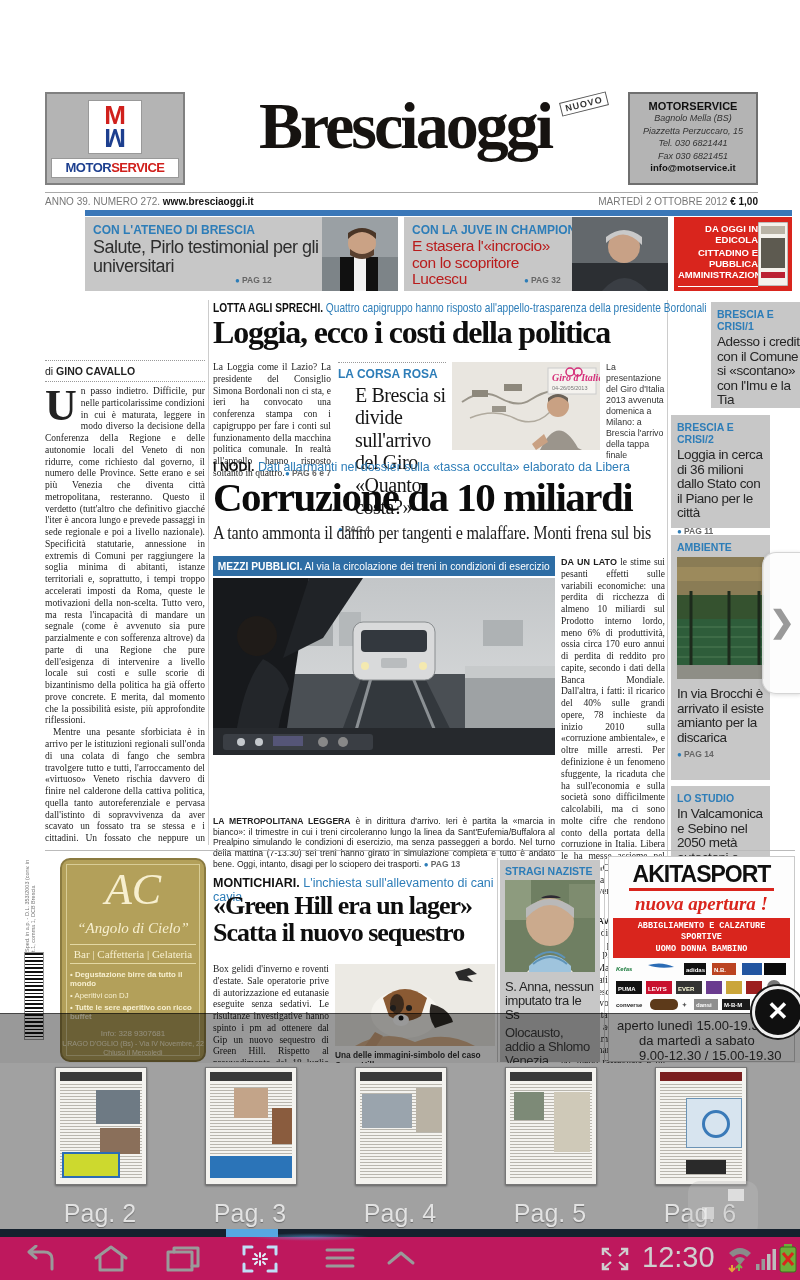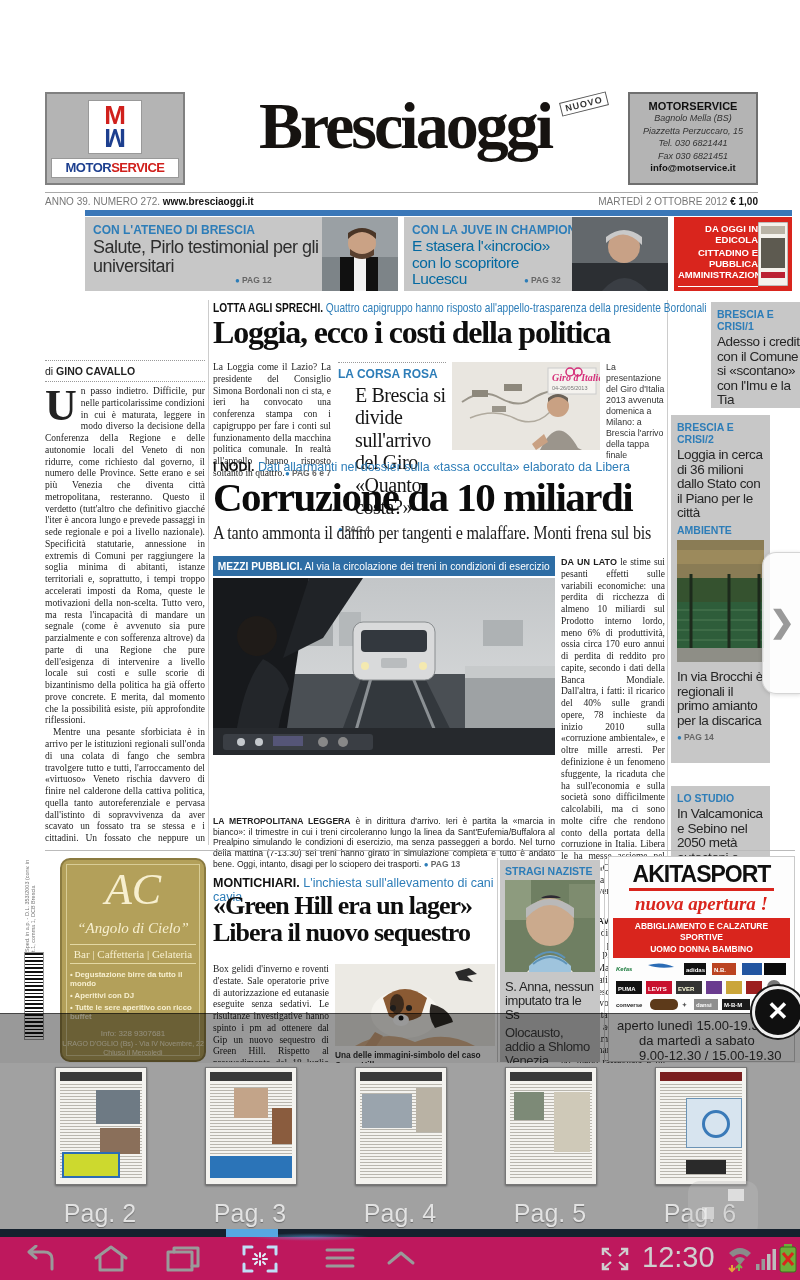--- a/index.html
+++ b/index.html
@@ -78,21 +78,21 @@
         <rect x="32" y="40" width="12" height="34" fill="#f2f2f2"></rect>
         <rect x="44" y="40" width="12" height="34" fill="#111"></rect>
       <circle cx="40" cy="26" r="14" fill="#caa285"></circle>
         <path d="M26 22 q14 -14 28 0 l0 -6 q-14 -10 -28 0 z" fill="#4a3526"></path>
       <path d="M28 32 q12 10 24 0 l0 6 q-12 8 -24 0 z" fill="#5a4130"></path>
     </svg>
   </div>
 
   <div class="abs graybox" style="left:404px;top:217px;width:264px;height:74px;">
     <div class="abs" style="left:8px;top:6px;font-size:12px;font-weight:bold;color:#2d7db8;">CON LA JUVE IN CHAMPIONS</div>
-    <div class="abs" style="left:8px;top:21px;width:158px;font-size:15.5px;color:#0369a1;letter-spacing:-0.4px;line-height:1.08;">E stasera l'«incrocio» con lo scopritore Lucescu</div>
+    <div class="abs" style="left:8px;top:21px;width:158px;font-size:15.5px;color:#b91c1c;letter-spacing:-0.4px;line-height:1.08;">E stasera l'«incrocio» con lo scopritore Lucescu</div>
     <span class="abs pag" style="left:120px;top:58px;">PAG 32</span>
     <svg class="abs" style="right:0;top:0;" width="96" height="74">
       <rect width="96" height="74" fill="#63686c"></rect>
         <rect y="46" width="96" height="28" fill="#2c2f33"></rect>
       <circle cx="52" cy="30" r="16" fill="#c8a186"></circle>
         <path d="M34 26 q18 -18 36 2 l0 -8 q-18 -14 -36 0 z" fill="#c9c9c9"></path>
       <path d="M30 74 q22 -26 46 0 z" fill="#3a3e44"></path>
     </svg>
   </div>
 
@@ -228,40 +228,40 @@
   <div class="abs graybox" style="left:711px;top:302px;width:99px;height:106px;padding:6px;box-sizing:border-box;">
     <div style="font-size:10.5px;font-weight:bold;color:#2d7db8;">BRESCIA E CRISI/1</div>
     <div style="font-size:13.5px;letter-spacing:-0.4px;line-height:1.08;color:#262626;margin-top:3px;">Adesso i crediti con il Comune si «scontano» con l'Imu e la Tia</div>
     <div class="pag" style="margin-top:5px;">PAG 8</div>
   </div>
   <div class="abs graybox" style="left:671px;top:415px;width:99px;height:113px;padding:6px;box-sizing:border-box;">
     <div style="font-size:10.5px;font-weight:bold;color:#2d7db8;">BRESCIA E CRISI/2</div>
     <div style="font-size:13.5px;letter-spacing:-0.4px;line-height:1.08;color:#262626;margin-top:3px;">Loggia in cerca di 36 milioni dallo Stato con il Piano per le città</div>
     <div class="pag" style="margin-top:5px;">PAG 11</div>
   </div>
-  <div class="abs graybox" style="left:671px;top:518px;width:99px;height:245px;padding:6px;box-sizing:border-box;">
+  <div class="abs graybox" style="left:671px;top:535px;width:99px;height:245px;padding:6px;box-sizing:border-box;">
     <div style="font-size:10.5px;font-weight:bold;color:#2d7db8;">AMBIENTE</div>
     <svg width="87" height="122" style="margin-top:4px;">
       <rect width="87" height="122" fill="#7d7f72"></rect>
       <rect y="0" width="87" height="38" fill="#8a7c55"></rect>
         <rect y="10" width="87" height="14" fill="#9c8a5c"></rect>
       <rect y="38" width="87" height="30" fill="#35522f"></rect>
       <rect y="62" width="87" height="46" fill="#2e5d3a"></rect>
       <g stroke="#4f7d55" stroke-width="1">
           <line x1="0" y1="70" x2="87" y2="70"></line>
           <line x1="0" y1="80" x2="87" y2="80"></line>
           <line x1="0" y1="90" x2="87" y2="90"></line>
           <line x1="0" y1="100" x2="87" y2="100"></line>
         </g>
       <line x1="14" y1="34" x2="14" y2="112" stroke="#1d2a1c" stroke-width="3"></line>
       <line x1="52" y1="34" x2="52" y2="112" stroke="#1d2a1c" stroke-width="3"></line>
       <line x1="82" y1="34" x2="82" y2="112" stroke="#1d2a1c" stroke-width="3"></line>
       <rect y="108" width="87" height="14" fill="#8e8e86"></rect>
     </svg>
-    <div style="font-size:13.5px;letter-spacing:-0.4px;line-height:1.08;color:#262626;margin-top:4px;">In via Brocchi è regionali il primo amianto per la discarica</div>
+    <div style="font-size:13.5px;letter-spacing:-0.4px;line-height:1.08;color:#262626;margin-top:4px;">In via Brocchi è arrivato il esiste amianto per la discarica</div>
     <div class="pag" style="margin-top:4px;">PAG 14</div>
   </div>
   <div class="abs graybox" style="left:671px;top:786px;width:99px;height:90px;padding:6px;box-sizing:border-box;">
     <div style="font-size:10.5px;font-weight:bold;color:#2d7db8;">LO STUDIO</div>
     <div style="font-size:13.5px;letter-spacing:-0.4px;line-height:1.08;color:#262626;margin-top:3px;">In Valcamonica e Sebino nel 2050 metà autoctoni e metà immigrati</div>
     <div class="pag" style="margin-top:4px;">PAG 18</div>
   </div>
 
   <div class="abs" style="left:762px;top:552px;width:38px;height:140px;background:rgba(252,252,252,0.82);border:1px solid #d5d5d5;border-right:none;border-radius:14px 0 0 14px;box-shadow:0 1px 4px rgba(0,0,0,0.15);">
     <div style="font-size:30px;color:#9a9a9a;text-align:center;line-height:138px;font-weight:bold;">❯</div>
@@ -273,34 +273,34 @@
 
   <div class="abs" style="left:24px;top:856px;width:12px;height:150px;writing-mode:vertical-rl;transform:rotate(180deg);font-size:5.5px;color:#777;overflow:hidden;">Poste Italiane S.p.a. - Sped. in a.p. - D.L. 353/2003 (conv. in L. 27/02/2004 n.46) art.1, comma 1, DCB Brescia</div>
   <div class="abs" style="left:24px;top:952px;width:18px;height:86px;background:repeating-linear-gradient(180deg,#111 0 1.6px,#fff 1.6px 3.6px);border:1px solid #999;"></div>
 
   <div class="abs" style="left:60px;top:858px;width:146px;height:204px;background:#b3a05a;border:2px solid #8a7a40;border-radius:10px;box-sizing:border-box;text-align:center;color:#f7efcf;overflow:hidden;">
     <div style="outline:1px solid #d8cc96;outline-offset:-5px;position:absolute;inset:0;"></div>
     <div class="serif" style="font-size:44px;font-style:italic;margin-top:8px;line-height:44px;">AC</div>
     <div class="serif" style="font-size:15px;font-style:italic;margin-top:8px;">“Angolo di Cielo”</div>
     <div class="serif" style="font-size:11px;margin-top:7px;border-top:1px solid #e3d8a4;border-bottom:1px solid #e3d8a4;padding:3px 0;margin-left:8px;margin-right:8px;">Bar | Caffetteria | Gelateria</div>
     <div style="font-size:7.8px;font-weight:bold;text-align:left;margin:6px 8px 0;">• Degustazione birre da tutto il mondo</div>
-    <div style="font-size:7.8px;font-weight:bold;text-align:left;margin:3px 8px 0;">• Aperitivi con DJ</div>
+    <div style="font-size:7.8px;font-weight:normal;text-align:left;margin:3px 8px 0;">• Aperitivi con DJ</div>
     <div style="font-size:7.8px;font-weight:bold;text-align:left;margin:3px 8px 0;">• Tutte le sere aperitivo con ricco buffet</div>
     <div style="font-size:8px;margin-top:8px;">Info: 328 9307681</div>
     <div style="font-size:7px;margin-top:2px;">URAGO D'OGLIO (Bs) - Via IV Novembre, 22</div>
     <div style="font-size:7px;margin-top:2px;">Chiuso il Mercoledì</div>
   </div>
 
   <div class="abs" style="left:213px;top:876px;width:282px;font-size:12.5px;">
     <span class="kick-b">MONTICHIARI.</span>
     <span class="kick-blue">L'inchiesta sull'allevamento di cani cavia</span>
   </div>
   <div class="abs serif" style="left:213px;top:892px;width:282px;font-size:26px;font-weight:bold;letter-spacing:-1px;line-height:1.05;color:#0e0e0e;">
     <div>«Green Hill era un lager»</div>
-    <div>Libera il nuovo sequestro</div>
+    <div>Scatta il nuovo sequestro</div>
   </div>
   <div class="abs bodytxt just" style="left:213px;top:964px;width:116px;height:98px;overflow:hidden;">
     <span>Box gelidi d'inverno e roventi d'estate. Sale operatorie prive di autorizzazione ed eutanasie eseguite senza sedativi. Le risultanze investigative hanno spinto i pm ad ottenere dal Gip un nuovo sequestro di Green Hill. Rispetto al provvedimento del 18 luglio poi revocato dal Riesame, ora la misura cautelare è preventiva, tesa cioè a impedire la reiterazione dei reati.</span>
     
   </div>
   <svg class="abs" style="left:335px;top:964px;" width="160" height="82">
     <rect width="160" height="82" fill="#eceae4"></rect>
     <path d="M120 8 l14 -4 l8 6 l-10 2 l6 6 l-14 -2 z" fill="#2a2a2a"></path>
     <ellipse cx="70" cy="50" rx="34" ry="24" fill="#f6f4ef"></ellipse>
     <path d="M48 34 q22 -18 44 0 l-6 18 q-16 10 -32 0 z" fill="#8a5a33"></path>
@@ -332,21 +332,21 @@
         </g>
     </svg>
     <div style="font-size:13px;letter-spacing:-0.4px;line-height:1.08;color:#262626;margin-top:4px;">S. Anna, nessun imputato tra le Ss</div>
     <div style="font-size:13px;letter-spacing:-0.4px;line-height:1.08;color:#3b3b3b;margin-top:4px;">Olocausto, addio a Shlomo Venezia</div>
     <div class="pag" style="margin-top:4px;">PAG 4 e 39</div>
   </div>
 
   <div class="abs" style="left:608px;top:856px;width:187px;height:206px;background:#fdfdfd;border:1px solid #c9c9c9;box-sizing:border-box;text-align:center;overflow:hidden;">
     <div style="font-size:23px;font-weight:bold;letter-spacing:-1px;color:#101010;margin-top:4px;border-bottom:3px solid #d9251d;display:inline-block;padding:0 4px;">AKITASPORT</div>
     <div class="serif" style="font-size:19px;font-style:italic;font-weight:bold;color:#d9251d;margin-top:2px;">nuova apertura !</div>
-    <div style="background:#d9251d;color:#fff;font-weight:bold;font-size:8.5px;line-height:1.35;padding:3px 2px;margin:3px 4px;">
+    <div style="background:#d9251d;color:#fff;font-weight:bold;font-size:8.5px;line-height:1.35;padding:3px 2px;margin:3px 4px;font-family:Liberation Mono, monospace;">
       <div>ABBIGLIAMENTO E CALZATURE SPORTIVE</div>
       <div>UOMO DONNA BAMBINO</div>
     </div>
     <svg width="175" height="52">
       <g font-family="Liberation Sans,sans-serif" font-size="6" font-weight="bold">
         <text x="2" y="10" fill="#1a7a3c" font-style="italic">Kefas</text>
         <path d="M34 4 q14 -4 26 2 q-16 2 -26 -2 z" fill="#2b6cb5"></path>
         <rect x="70" y="2" width="22" height="12" fill="#111"></rect>
           <text x="72" y="11" fill="#fff">adidas</text>
         <rect x="98" y="2" width="24" height="12" fill="#b42"></rect>

